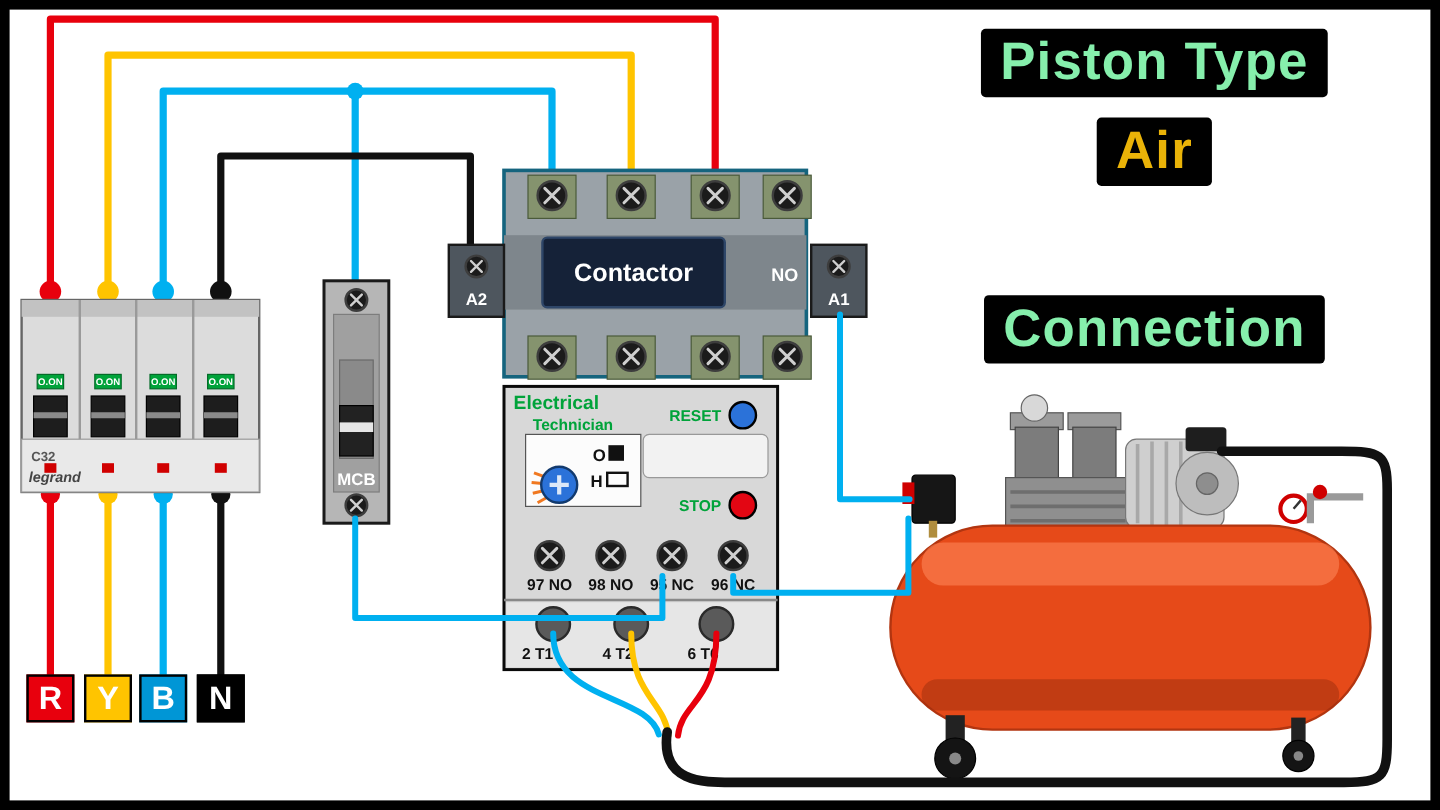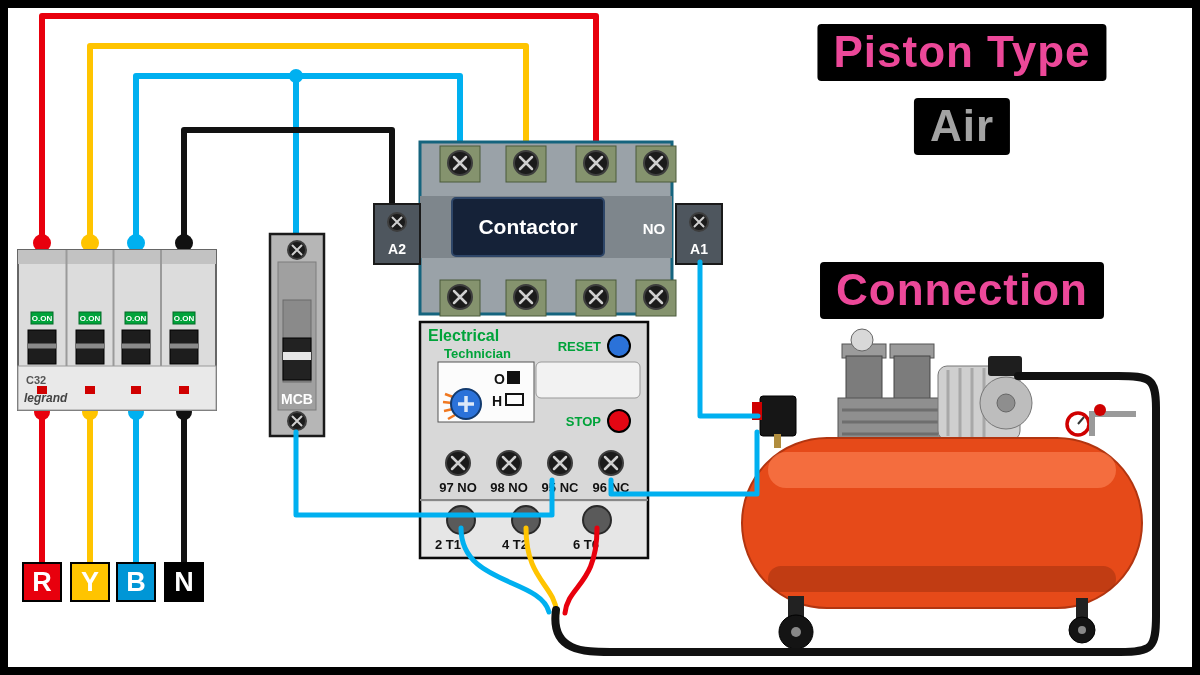--- a/index.html
+++ b/index.html
@@ -4,25 +4,25 @@
 <style>
   html,body{margin:0;padding:0;background:#888;}
   .stage{
     position:relative;width:1200px;height:675px;background:#ffffff;
     overflow:hidden;font-family:"Liberation Sans",sans-serif;
   }
   .stage > svg{position:absolute;left:0;top:0;}
   svg text{font-family:"Liberation Sans",sans-serif;}
   .banner{
     position:absolute;left:962px;transform:translateX(-50%);
-    background:#000;color:#ec4899;font-weight:bold;font-size:44px;
+    background:#000;color:#86efac;font-weight:bold;font-size:44px;
     line-height:1.15;padding:3px 16px;white-space:nowrap;border-radius:4px;
     letter-spacing:1px;
   }
-  .banner.yellow{color:#a3a3a3;}
+  .banner.yellow{color:#eab308;}
   .phase{
     position:absolute;top:562px;width:40px;height:40px;
     display:flex;align-items:center;justify-content:center;
     color:#fff;font-weight:bold;font-size:27px;border:2px solid #000;box-sizing:border-box;
   }
   .phase.r{background:#e8000d;}
   .phase.y{background:#ffc400;}
   .phase.b{background:#0096d6;}
   .phase.n{background:#000000;}
 </style>
@@ -254,20 +254,20 @@
     <path d="M526,528 C526,580 554,584 557,613" stroke="#ffc400" stroke-width="5"></path>
     <path d="M597,528 C597,585 568,585 565,613" stroke="#e8000d" stroke-width="5"></path>
     <path d="M556,610 C550,652 585,652 610,652 H1120 C1152,652 1156,648 1156,616 V408 C1156,378 1150,376 1118,376 H1018" stroke="#111111" stroke-width="8"></path>
   </g>
 
   <rect x="4" y="4" width="1192" height="667" fill="none" stroke="#000" stroke-width="8"></rect>
 </svg>
 
 <div class="banner" style="top:24px;">Piston Type</div>
 <div class="banner yellow" style="top:98px;">Air</div>
-<div class="banner" style="top:262px;">Connection</div>
+<div class="banner" style="top:246px;">Connection</div>
 
 <div class="phase r" style="left:22px;">R</div>
 <div class="phase y" style="left:70px;">Y</div>
 <div class="phase b" style="left:116px;">B</div>
 <div class="phase n" style="left:164px;">N</div>
 
 </div>
 
 </body></html>

